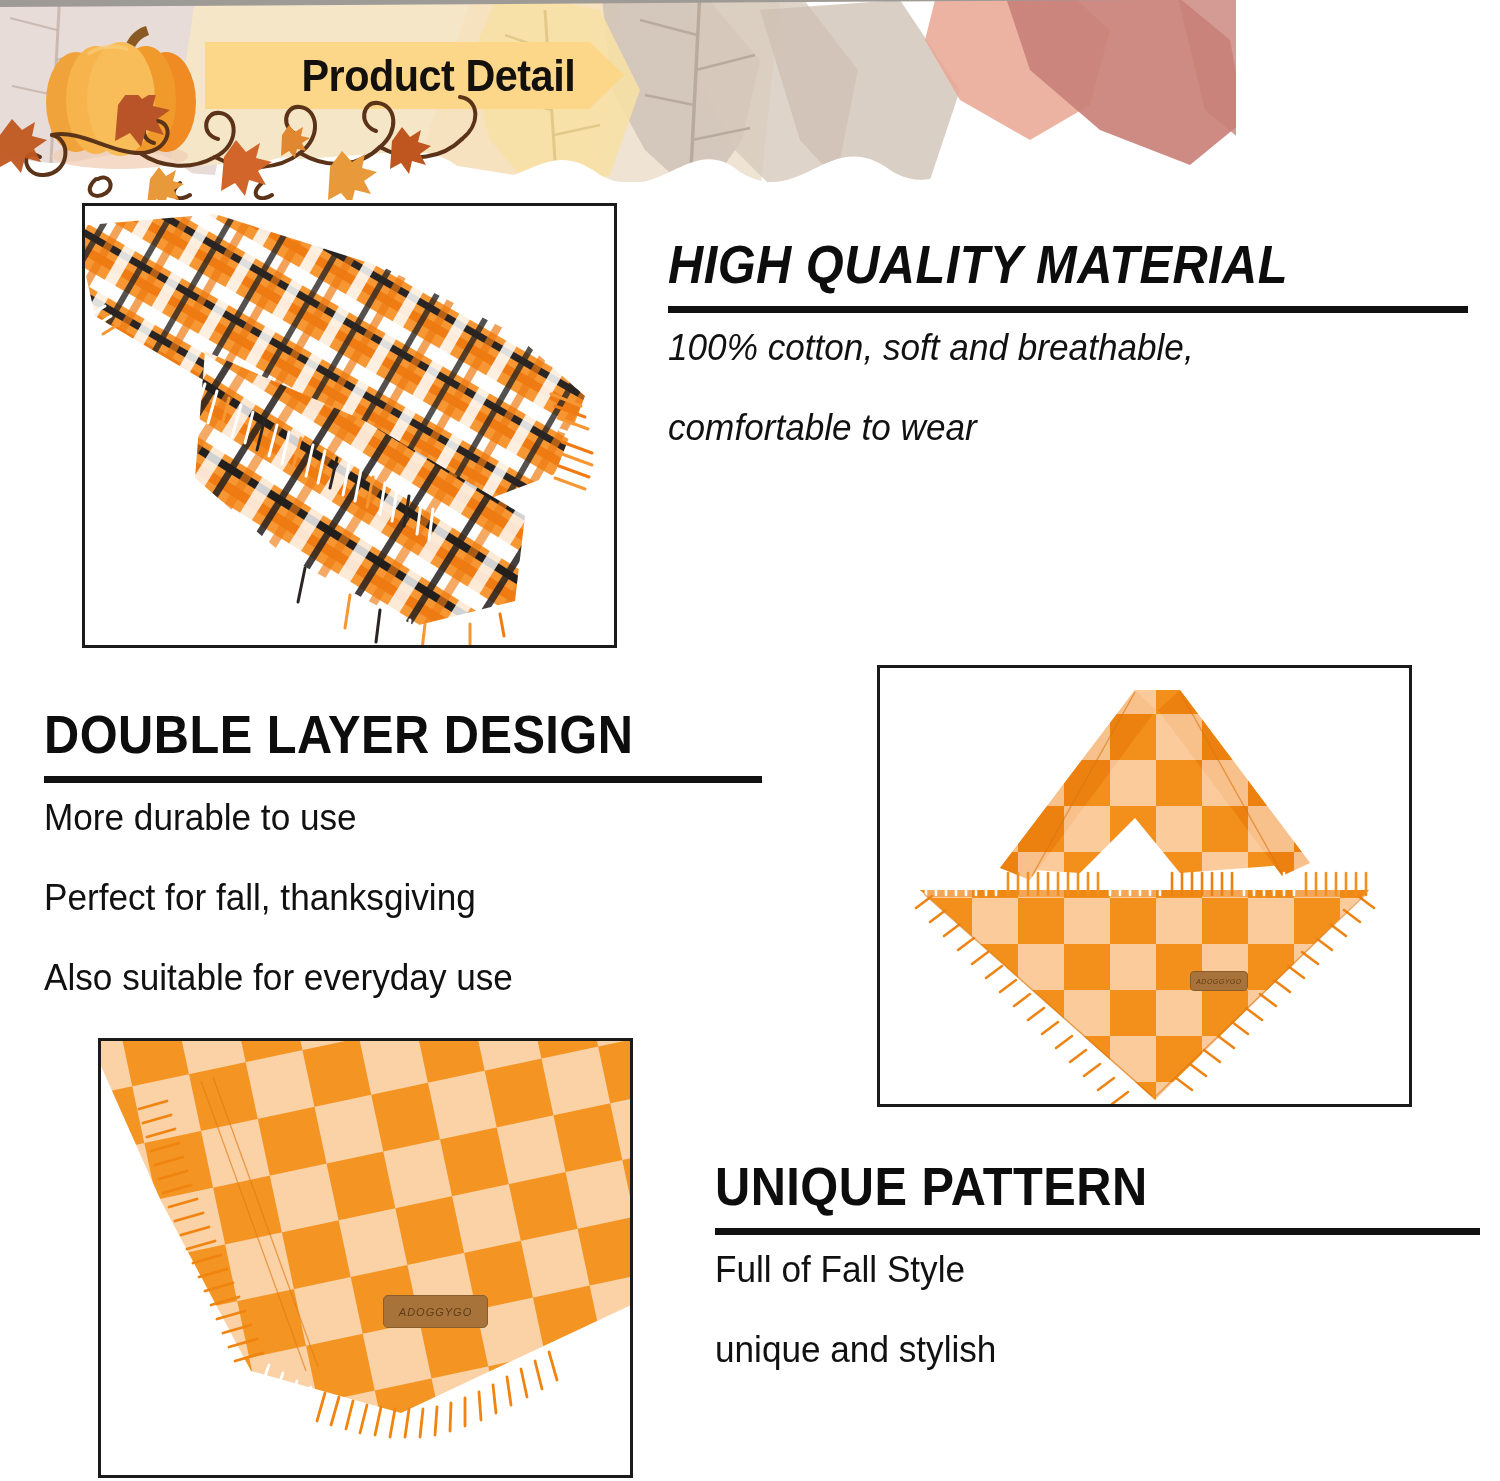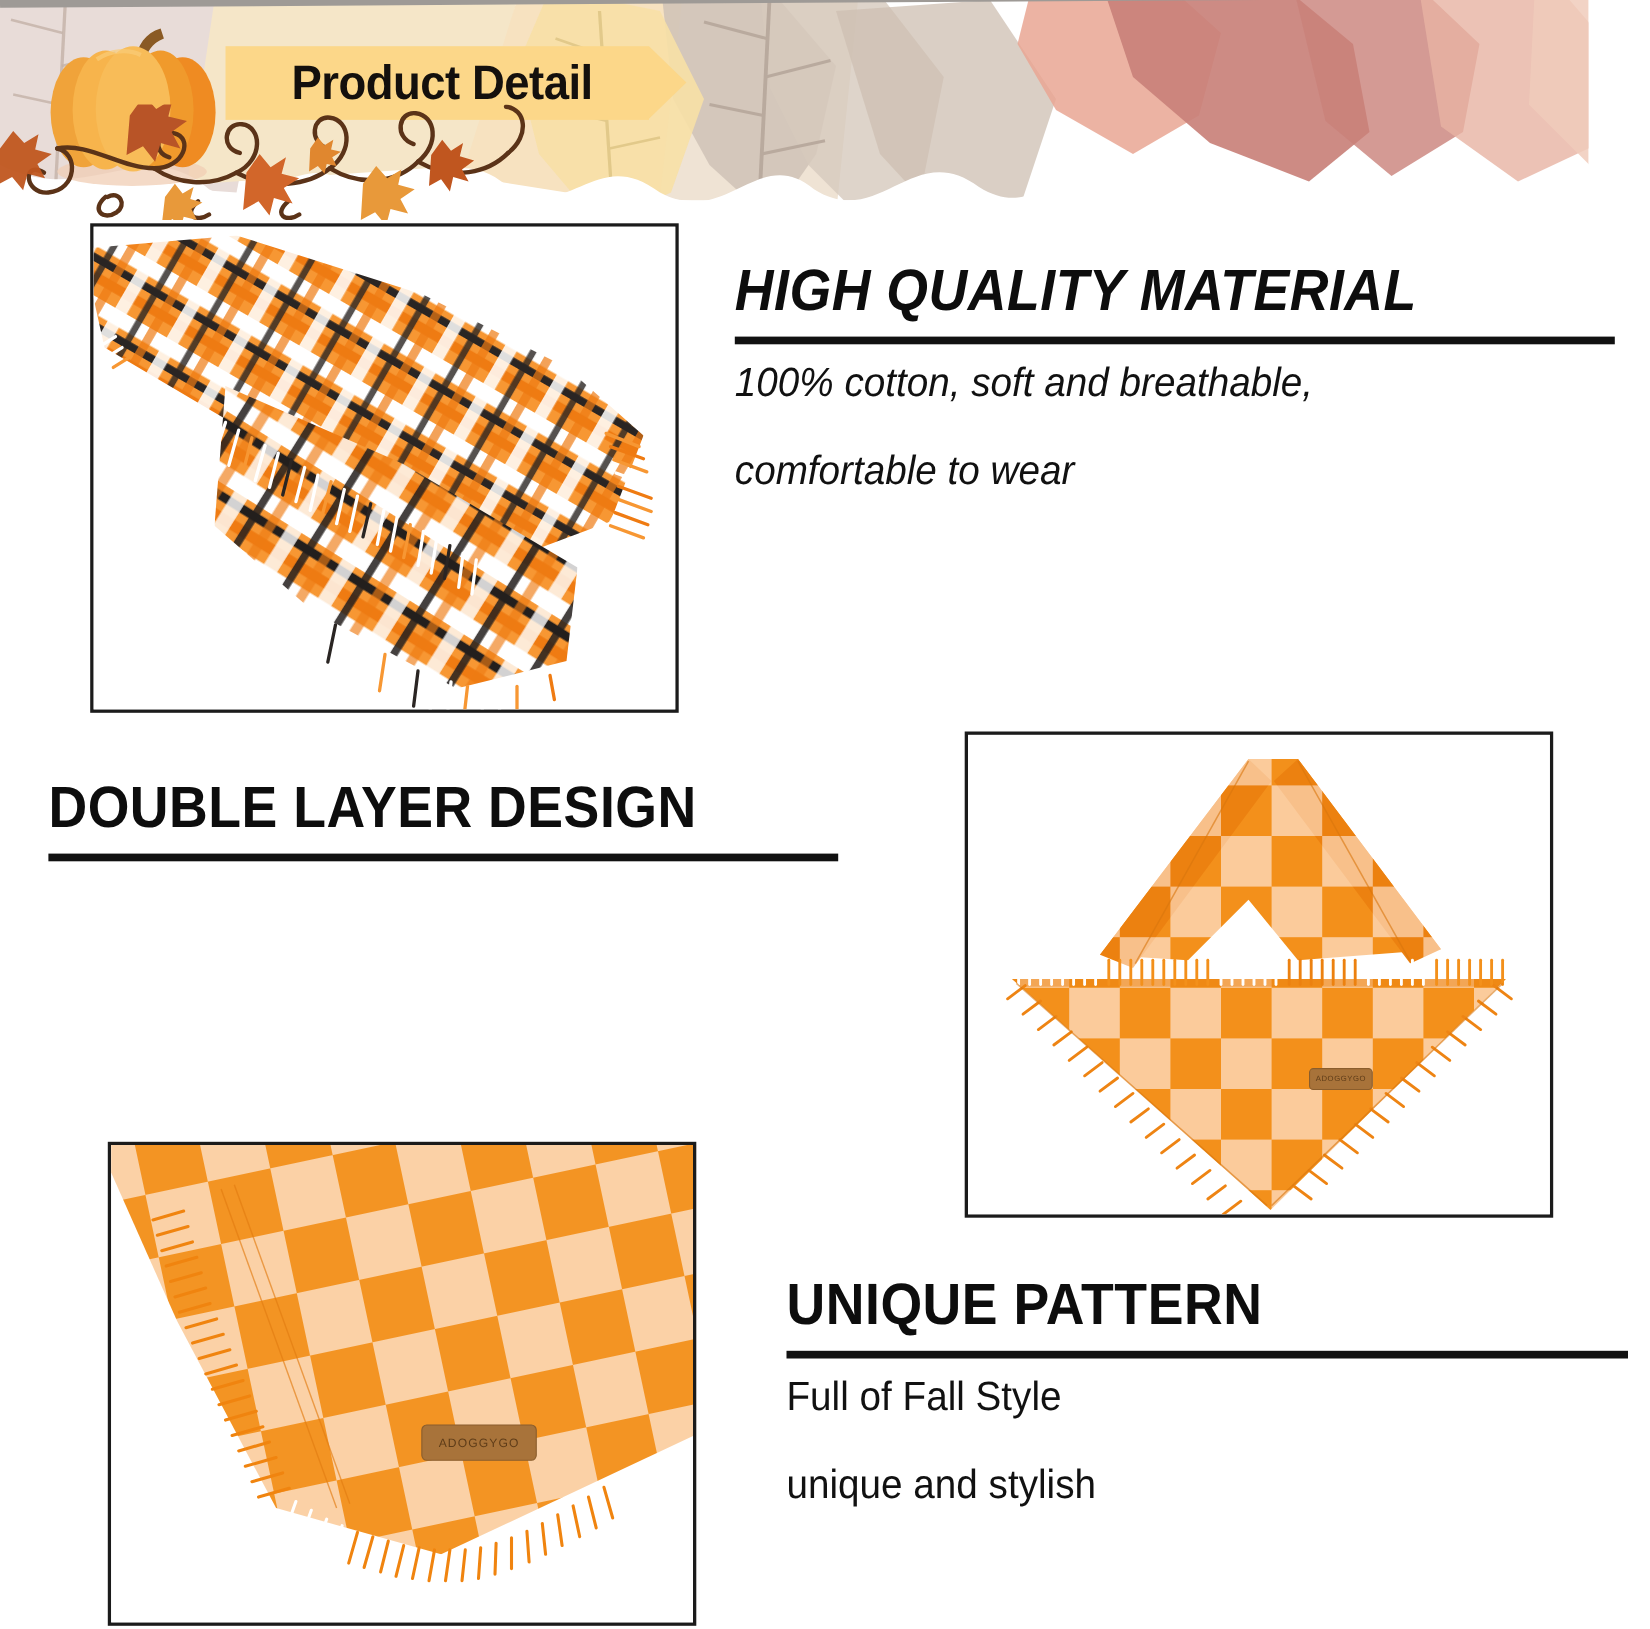--- a/index.html
+++ b/index.html
@@ -6,22 +6,22 @@
   html,body { width:1500px; height:1481px; }
   body {
     font-family:"Liberation Sans", sans-serif;
     background:#ffffff;
     position:relative;
     overflow:hidden;
   }
 
   
   .header {
-    position:absolute; left:0; top:0; width:1444px; height:200px;
-    overflow:hidden; background:#ffffff;
+    position:absolute; left:0; top:0; width:1236px; height:200px;
+    overflow:hidden; background:#ffffff;text-align:right;
   }
   .header-bg { position:absolute; inset:0; }
   .hdr-topline {
     position:absolute; left:0; top:0; width:1500px; height:7px;
     background:#9e9a96;
     transform:rotate(-0.35deg); transform-origin:left top;
   }
   .leafsvg { display:block; }
 
   
@@ -73,21 +73,21 @@
     font-family:"Liberation Sans", sans-serif;
   }
   .lines p:last-child { margin-bottom:0; }
 
   
   .tag {
     position:absolute; background:#a8733a;
     border-radius:4px; border:1px solid #8a5d2c;
     display:flex; align-items:center; justify-content:center;
     font-size:7px; color:#5e3c18; letter-spacing:0.5px;
-    font-family:"Liberation Sans", sans-serif; overflow:hidden;
+    font-family:"Liberation Sans", sans-serif; overflow:hidden;font-style:italic;
   }
 </style>
 </head>
 <body>
 
 <div class="header">
 
   <div class="header-bg">
     <svg class="leafsvg" width="1500" height="200" viewBox="0 0 1500 200">
       <defs>
@@ -293,20 +293,25 @@
   <div class="rule" style="width:800px;"></div>
   <div class="lines">
     <p>100% cotton, soft and breathable,</p>
     <p>comfortable to wear</p>
   </div>
 </div>
 
 <div class="block" style="left:44px; top:708px; width:718px;">
   <h2>DOUBLE LAYER DESIGN</h2>
   <div class="rule" style="width:718px;"></div>
+  <div class="lines">
+    <p>More durable to use</p>
+    <p>Perfect for fall, thanksgiving</p>
+    <p>Also suitable for everyday use</p>
+  </div>
 </div>
 
 <div class="frame" style="left:877px; top:665px; width:535px; height:442px;">
   <div class="frame-inner">
     <svg width="529" height="436" viewBox="0 0 529 436">
       <defs>
         <pattern id="buffaloB" width="92" height="92" patternUnits="userSpaceOnUse">
           <rect width="92" height="92" fill="#ffffff"></rect>
           <rect x="0" y="0" width="46" height="46" fill="#f3901b"></rect>
           <rect x="46" y="46" width="46" height="46" fill="#f3901b"></rect>

